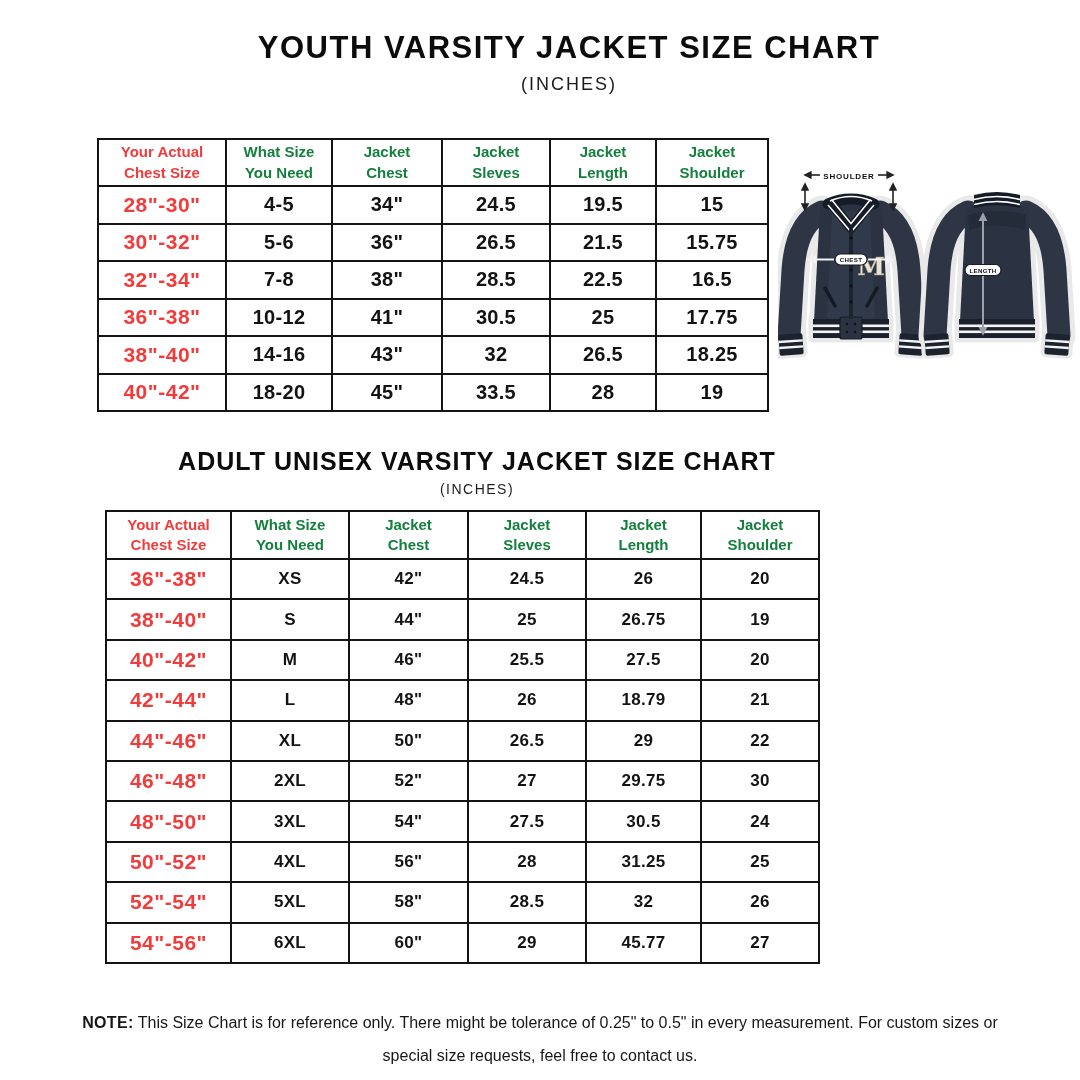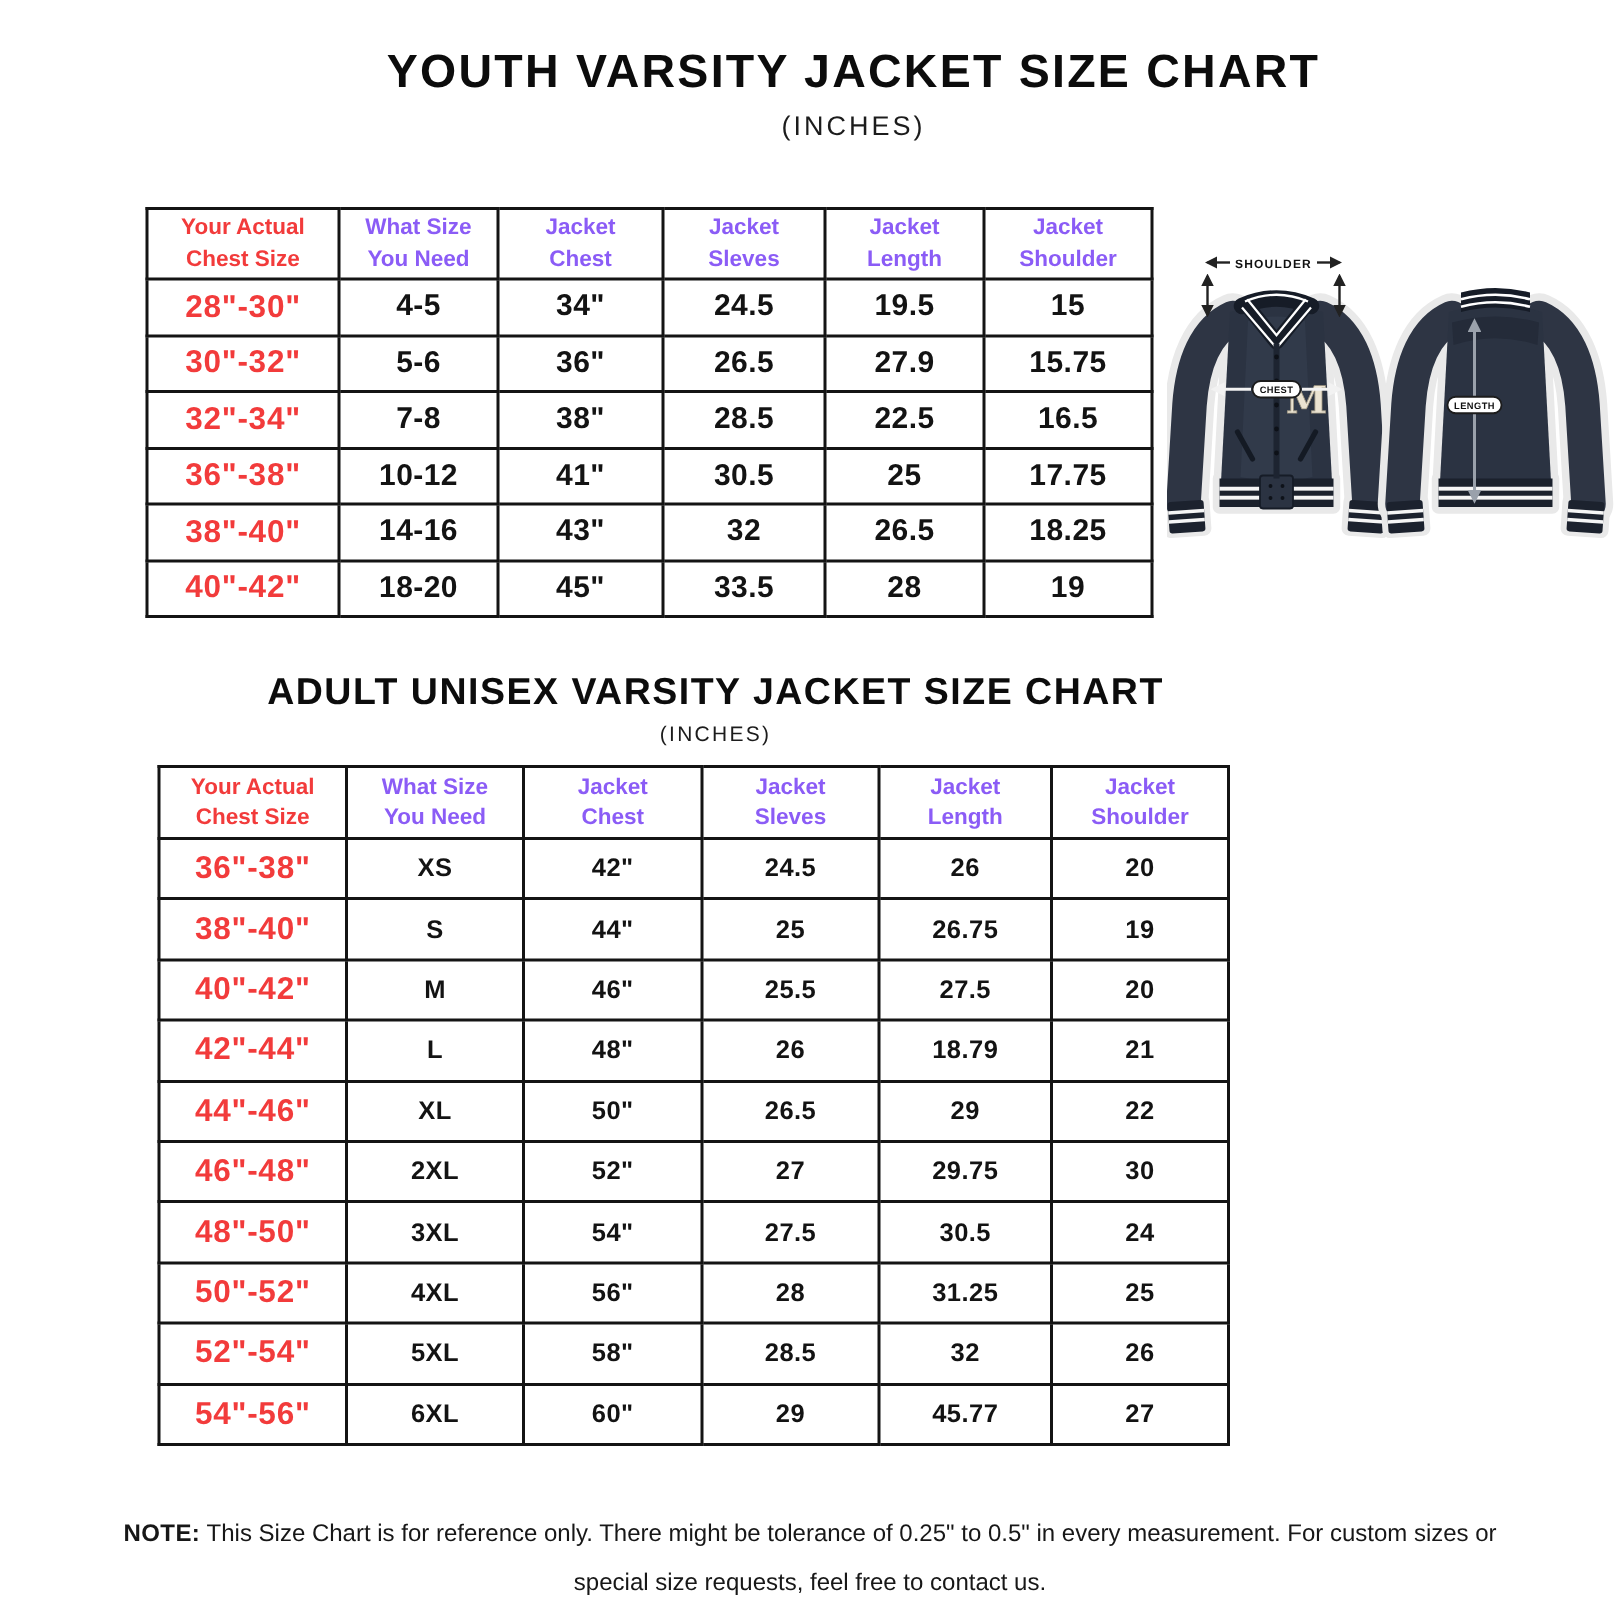--- a/index.html
+++ b/index.html
@@ -20,21 +20,21 @@
   }
   .adult-head .subtitle{margin-top:5px; font-size:14px; letter-spacing:1.5px; color:#1c1c1c;}
   
   table.size-table{
     position:absolute; border-collapse:collapse; table-layout:fixed; background:#fff;
   }
   .size-table th,.size-table td{
     border:2px solid var(--ink); text-align:center; vertical-align:middle; padding:0;
     overflow:hidden;
   }
-  .size-table th{font-size:15px; line-height:1.35; font-weight:700; white-space:pre-line; color:#8b5cf6;}
+  .size-table th{font-size:15px; line-height:1.35; font-weight:700; white-space:pre-line; color:#15803d;}
   .size-table td{font-size:20px; font-weight:700; color:#131313; letter-spacing:0.3px;}
   .size-table .accent{color:var(--accent);}
   .size-table td.accent{font-size:21px; letter-spacing:0.5px;}
   table.youth{left:97px; top:138px; width:670px;}
   .youth thead tr{height:47px;}
   .youth tbody tr{height:37.5px;}
   .youth col:nth-child(1){width:128px}.youth col:nth-child(2){width:106px}
   .youth col:nth-child(3){width:110px}.youth col:nth-child(4){width:108px}
   .youth col:nth-child(5){width:106px}.youth col:nth-child(6){width:112px}
   table.adult{left:105px; top:510px; width:713px;}
@@ -104,21 +104,21 @@
           <td>34"</td>
           <td>24.5</td>
           <td>19.5</td>
           <td>15</td>
         </tr>
         <tr>
           <td class="accent">30"-32"</td>
           <td>5-6</td>
           <td>36"</td>
           <td>26.5</td>
-          <td>27.9</td>
+          <td>21.5</td>
           <td>15.75</td>
         </tr>
         <tr>
           <td class="accent">32"-34"</td>
           <td>7-8</td>
           <td>38"</td>
           <td>28.5</td>
           <td>22.5</td>
           <td>16.5</td>
         </tr>

